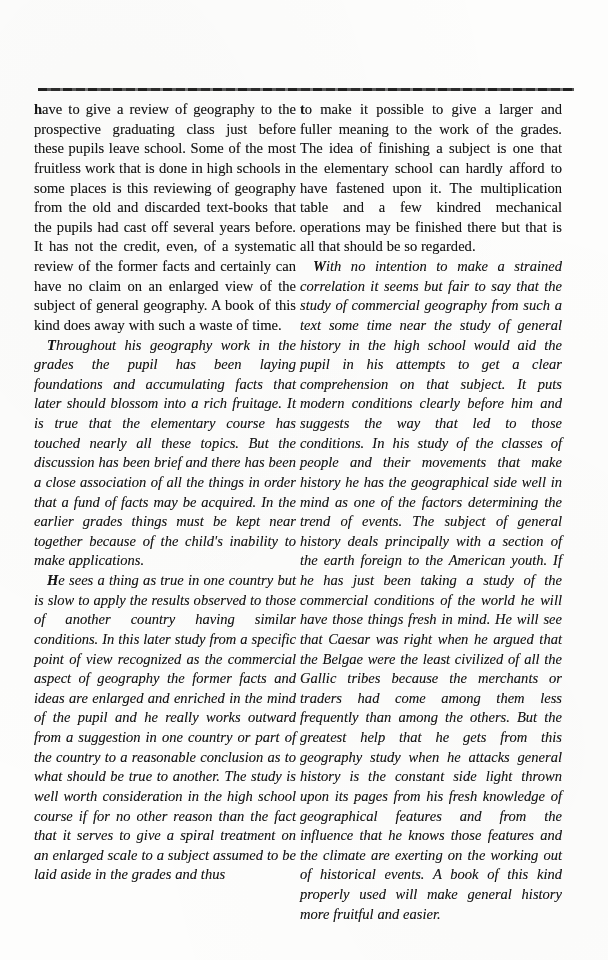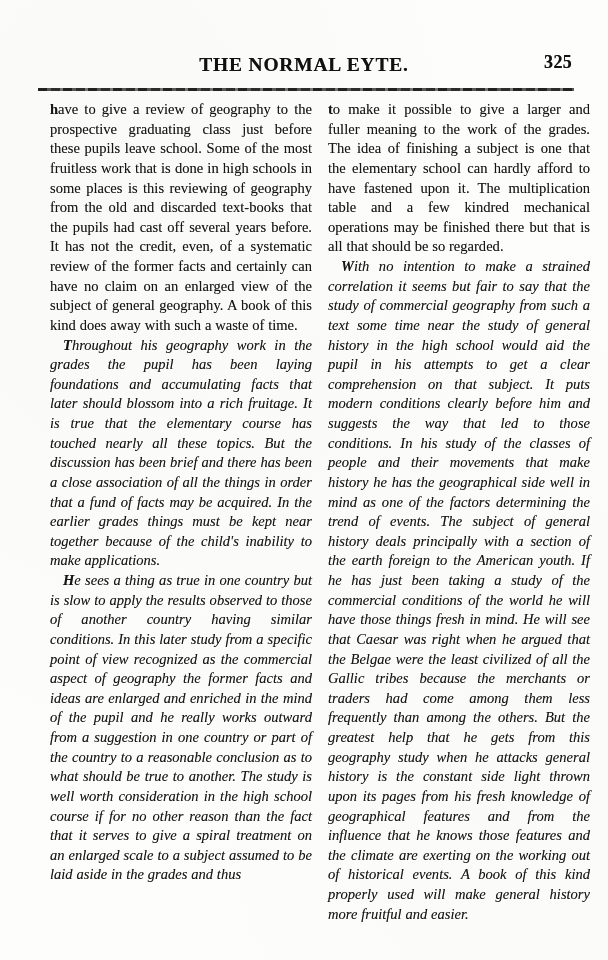--- a/index.html
+++ b/index.html
@@ -75,25 +75,25 @@
         #111 0px, #111 9px,
         #4a4a4a 9px, #4a4a4a 13px,
         #1d1d1d 13px, #1d1d1d 22px,
         #6b6b6b 22px, #6b6b6b 25px);
     opacity: 0.93;
   }
 
   
   .columns {
     position: absolute;
-    left: 16px;
+    left: 0;
     top: 100px;
     width: 540px;
     display: flex;
-    gap: 16px;
+    gap: 4px;
   }
   .col {
     width: 262px;
   }
 
   .col p {
     margin: 0;
     font-size: 14.55px;
     line-height: 19.62px;
     text-align: justify;
@@ -114,24 +114,20 @@
   .col p::first-letter {
     font-weight: 600;
   }
 </style>
 </head>
 <body>
 
 <div class="page">
   <div class="page-inner">
 
-    <div class="running-head">
-      <div class="head-title">THE NORMAL EYTE.</div>
-      <div class="head-folio">325</div>
-    </div>
 
     <div class="head-rule"></div>
 
     <div class="columns">
 
       <div class="col">
         <p class="cont">have to give a review of geography to the prospective graduating class just before these pupils leave school. Some of the most fruitless work that is done in high schools in some places is this reviewing of geography from the old and discarded text-books that the pupils had cast off several years before. It has not the credit, even, of a systematic review of the former facts and certainly can have no claim on an enlarged view of the subject of general geography. A book of this kind does away with such a waste of time.</p>
         <p>Throughout his geography work in the grades the pupil has been laying foundations and accumulating facts that later should blossom into a rich fruitage. It is true that the elementary course has touched nearly all these topics. But the discussion has been brief and there has been a close association of all the things in order that a fund of facts may be acquired. In the earlier grades things must be kept near together because of the child's inability to make applications.</p>
         <p>He sees a thing as true in one country but is slow to apply the results observed to those of another country having similar conditions. In this later study from a specific point of view recognized as the commercial aspect of geography the former facts and ideas are enlarged and enriched in the mind of the pupil and he really works outward from a suggestion in one country or part of the country to a reasonable conclusion as to what should be true to another. The study is well worth consideration in the high school course if for no other reason than the fact that it serves to give a spiral treatment on an enlarged scale to a subject assumed to be laid aside in the grades and thus</p>
       </div>

